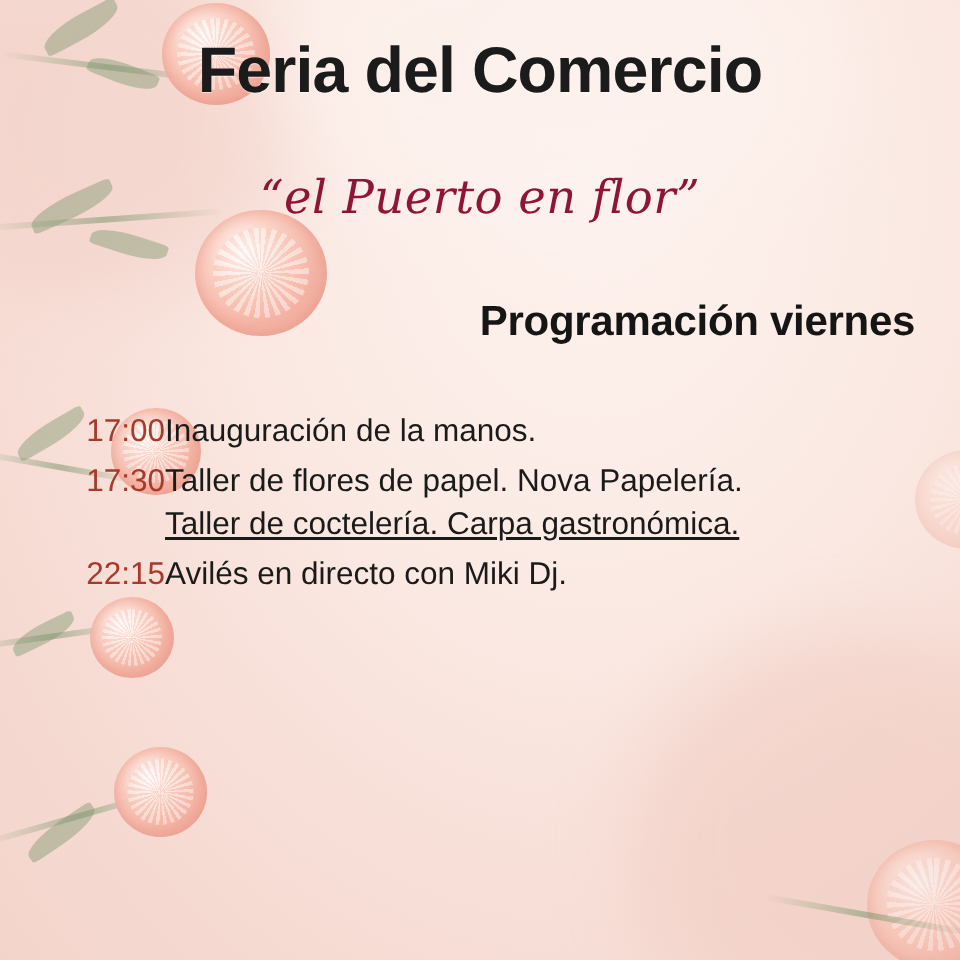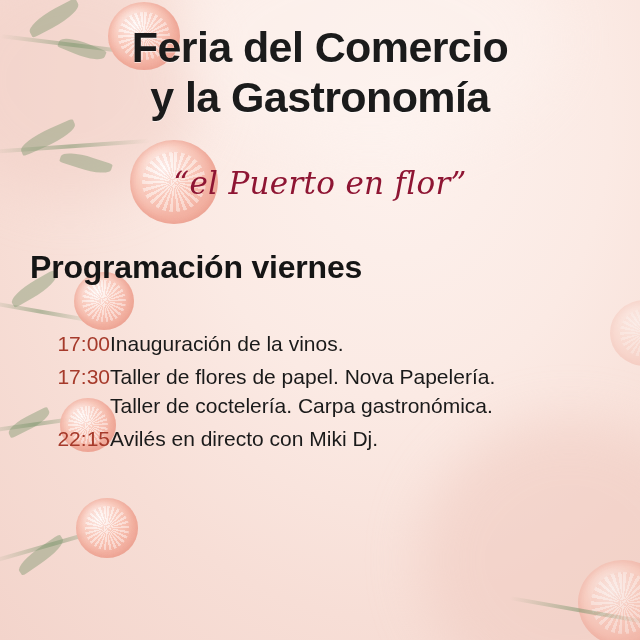--- a/index.html
+++ b/index.html
@@ -93,25 +93,25 @@
     margin-top: 42px;
     color: #8e1533;
     font-family: "DejaVu Serif", serif;
     font-style: italic;
     font-weight: normal;
     font-size: 31px;
     letter-spacing: 0.3px;
   }
 
   .section-heading {
-    text-align: left;
+    text-align: right;
     margin-top: 48px;
     color: #151515;
     font-weight: bold;
-    font-size: 32px;
+    font-size: 28px;
     letter-spacing: -0.2px;
   }
 
   .schedule {
     margin-top: 44px;
     padding-left: 14px;
   }
   .row {
     display: flex;
     align-items: flex-start;
@@ -127,20 +127,21 @@
     line-height: 1.38;
   }
   .desc {
     color: #1a1a1a;
     font-size: 21px;
     line-height: 1.38;
     flex: 1 1 auto;
   }
   .desc .cont {
     display: block;
+    text-decoration: underline;
   }
 </style>
 </head>
 <body>
 
 <div id="poster">
 
   <div class="flora">
     <div class="wash" style="left:-60px; top:-40px; width:260px; height:240px; background:#f1cfc6;"></div>
     <div class="wash" style="left:420px; top:420px; width:300px; height:280px; background:#f0cbc1;"></div>
@@ -170,33 +171,32 @@
 
     <div class="bloom" style="right:-28px; top:560px; width:90px; height:86px; opacity:0.7;"></div>
     <div class="bloom" style="right:-40px; top:300px; width:70px; height:66px; opacity:0.35;"></div>
     <div class="stem" style="right:-10px; top:596px; width:140px; height:4px; transform:rotate(10deg);"></div>
   </div>
 
   <div class="content">
 
     <h1 class="title">
       <span>Feria del Comercio</span>
-      <span class="line2">y la Gastronomía</span>
     </h1>
 
     <div class="subtitle">“el Puerto en flor”</div>
 
     <div class="section-heading">Programación viernes</div>
 
     <div class="schedule">
 
       <div class="row">
         <div class="time">17:00</div>
         <div class="desc">
-          <span>Inauguración de la vinos.</span>
+          <span>Inauguración de la manos.</span>
         </div>
       </div>
 
       <div class="row">
         <div class="time">17:30</div>
         <div class="desc">
           <span>Taller de flores de papel. Nova Papelería.</span>
           <span class="cont">Taller de coctelería. Carpa gastronómica.</span>
         </div>
       </div>

